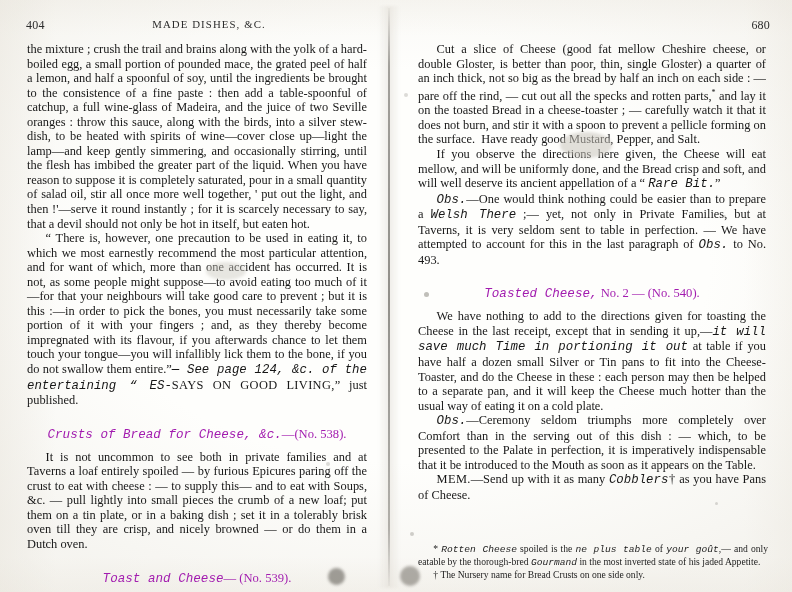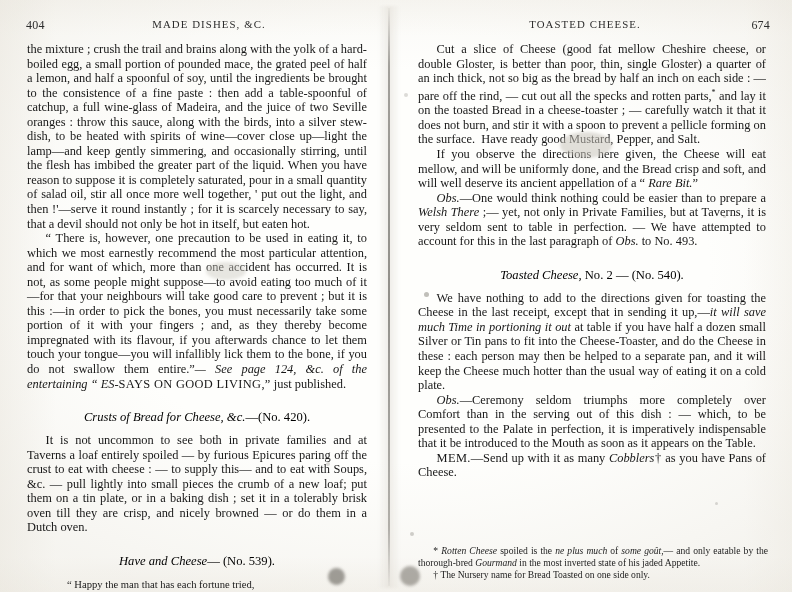--- a/index.html
+++ b/index.html
@@ -107,21 +107,21 @@
     -webkit-hyphens: none;
     hyphens: none;
   }
   p.body.cont { text-indent: 0; }
 
   .heading {
     margin: 11px 0 8px 0;
     text-align: center;
     font-size: 12.6px;
     font-style: italic;
-    color: #000000;
+    color: #a21caf;
   }
   .heading .roman { font-style: normal; }
 
   .verse {
     margin: 9px 0 2px 0;
     font-size: 10.6px;
     line-height: 13.2px;
     color: #1a1a1a;
     padding-left: 40px;
   }
@@ -139,21 +139,21 @@
     line-height: 11.6px;
     text-align: justify;
     color: #1d1d1d;
   }
   .footnotes p {
     margin: 0 0 1px 0;
     text-indent: 1.6em;
   }
   .footnotes .marker { font-style: normal; }
 
-  i, em { font-style: italic; }
+  i, em { font-style: italic; font-family: Liberation Mono, monospace; }
   .sc { font-variant: small-caps; letter-spacing: 0.35px; }
   .sup { font-size: 8px; vertical-align: super; }
 
   
   .speck {
     position: absolute;
     border-radius: 50%;
     background: #8d8a82;
     pointer-events: none;
   }
@@ -177,47 +177,46 @@
     </div>
 
     <div class="col">
       <p class="body cont">the mixture ; crush the trail and brains along with the yolk of a hard-boiled egg, a small portion of pounded mace, the grated peel of half a lemon, and half a spoonful of soy, until the ingredients be brought to the consistence of a fine paste : then add a table-spoonful of catchup, a full wine-glass of Madeira, and the juice of two Seville oranges : throw this sauce, along with the birds, into a silver stew-dish, to be heated with spirits of wine—cover close up—light the lamp—and keep gently simmering, and occasionally stirring, until the flesh has imbibed the greater part of the liquid.  When you have reason to suppose it is completely saturated, pour in a small quantity of salad oil, stir all once more well together, ' put out the light, and then !'—serve it round instantly ; for it is scarcely necessary to say, that a devil should not only be hot in itself, but eaten hot.</p>
 
       <p class="body"><span>“ There is, however, one precaution to be used in eating it, to which we most earnestly recommend the most particular attention, and for want of which, more than one accident has occurred.  It is not, as some people might suppose—to avoid eating too much of it—for that your neighbours will take good care to prevent ; but it is this :—in order to pick the bones, you must necessarily take some portion of it with your fingers ; and, as they thereby become impregnated with its flavour, if you afterwards chance to let them touch your tongue—you will infallibly lick them to the bone, if you do not swallow them entire.”</span><i>— See page 124, &amp;c. of the entertaining “ ES-</i><span class="sc">SAYS ON GOOD LIVING,”</span><span> just published.</span></p>
 
       <div class="gap-sm"></div>
 
       <div class="heading">
-        <i>Crusts of Bread for Cheese, &amp;c.</i><span class="roman">—(No. 420).</span>
+        <i>Crusts of Bread for Cheese, &amp;c.</i><span class="roman">—(No. 538).</span>
       </div>
 
       <p class="body">It is not uncommon to see both in private families and at Taverns a loaf entirely spoiled — by furious Epicures paring off the crust to eat with cheese : — to supply this— and to eat with Soups, &amp;c. — pull lightly into small pieces the crumb of a new loaf; put them on a tin plate, or in a baking dish ; set it in a tolerably brisk oven till they are crisp, and nicely browned — or do them in a Dutch oven.</p>
 
       <div class="gap-sm"></div>
 
       <div class="heading">
-        <i>Have and Cheese</i><span class="roman">— (No. 539).</span>
+        <i>Toast and Cheese</i><span class="roman">— (No. 539).</span>
       </div>
 
       <div class="verse">
         <div class="l1">“ Happy the man that has each fortune tried,</div>
         <div class="l2">To whom she much has giv'n, and much denied ;</div>
 
       </div>
 
     </div>
   </div>
 
   <div class="gutter-halo"></div>
   <div class="gutter"></div>
 
   <div class="leaf leaf-right">
     <div class="running-head">
-      <span class="title">TOASTED CHEESE.</span>
-      <span class="folio">674</span>
+      <span class="folio">680</span>
     </div>
 
     <div class="col">
       <p class="body">Cut a slice of Cheese (good fat mellow Cheshire cheese, or double Gloster, is better than poor, thin, single Gloster) a quarter of an inch thick, not so big as the bread by half an inch on each side : — pare off the rind, — cut out all the specks and rotten parts,<span class="sup">*</span> and lay it on the toasted Bread in a cheese-toaster ; — carefully watch it that it does not burn, and stir it with a spoon to prevent a pellicle forming on the surface.&nbsp; Have ready good Mustard, Pepper, and Salt.</p>
 
       <p class="body">If you observe the directions here given, the Cheese will eat mellow, and will be uniformly done, and the Bread crisp and soft, and will well deserve its ancient appellation of a “ <i>Rare Bit.</i>”</p>
 
       <p class="body"><i>Obs.</i>—One would think nothing could be easier than to prepare a <i>Welsh There</i> ;— yet, not only in Private Families, but at Taverns, it is very seldom sent to table in perfection. — We have attempted to account for this in the last paragraph of <i>Obs.</i> to No. 493.</p>
 
       <div class="gap-sm"></div>
@@ -227,22 +226,22 @@
       </div>
 
       <p class="body"><span>We have nothing to add to the directions given for toasting the Cheese in the last receipt, except that in sending it up,—</span><i>it will save much Time in portioning it out</i><span> at table if you have half a dozen small Silver or Tin pans to fit into the Cheese-Toaster, and do the Cheese in these : each person may then be helped to a separate pan, and it will keep the Cheese much hotter than the usual way of eating it on a cold plate.</span></p>
 
       <p class="body"><i>Obs.</i><span>—Ceremony seldom triumphs more completely over Comfort than in the serving out of this dish : — which, to be presented to the Palate in perfection, it is imperatively indispensable that it be introduced to the Mouth as soon as it appears on the Table.</span></p>
 
       <p class="body"><span class="sc">MEM.</span><span>—Send up with it as many </span><i>Cobblers</i><span>† as you have Pans of Cheese.</span></p>
     </div>
 
     <div class="footnotes">
-      <p><span class="marker">*</span> <i>Rotten Cheese</i><span> spoiled is the </span><i>ne plus much</i><span> of </span><i>some goût</i><span>,— and only eatable by the thorough-bred </span><i>Gourmand</i><span> in the most inverted state of his jaded Appetite.</span></p>
-      <p><span class="marker">†</span><span> The Nursery name for Bread Toasted on one side only.</span></p>
+      <p><span class="marker">*</span> <i>Rotten Cheese</i><span> spoiled is the </span><i>ne plus table</i><span> of </span><i>your goût</i><span>,— and only eatable by the thorough-bred </span><i>Gourmand</i><span> in the most inverted state of his jaded Appetite.</span></p>
+      <p><span class="marker">†</span><span> The Nursery name for Bread Crusts on one side only.</span></p>
     </div>
   </div>
 
   <div class="speck" style="left:424px; top:292px; width:5px; height:5px; opacity:0.55;"></div>
   <div class="speck" style="left:410px; top:532px; width:4px; height:4px; opacity:0.40;"></div>
   <div class="speck" style="left:723px; top:215px; width:3px; height:3px; opacity:0.35;"></div>
   <div class="speck" style="left:715px; top:502px; width:3px; height:3px; opacity:0.32;"></div>
   <div class="speck" style="left:326px; top:462px; width:4px; height:4px; opacity:0.30;"></div>
   <div class="speck" style="left:404px; top:93px; width:4px; height:4px; opacity:0.30;"></div>
   <div class="blob" style="left:328px; top:568px; width:17px; height:17px; background:rgba(86,82,74,0.55);"></div>

